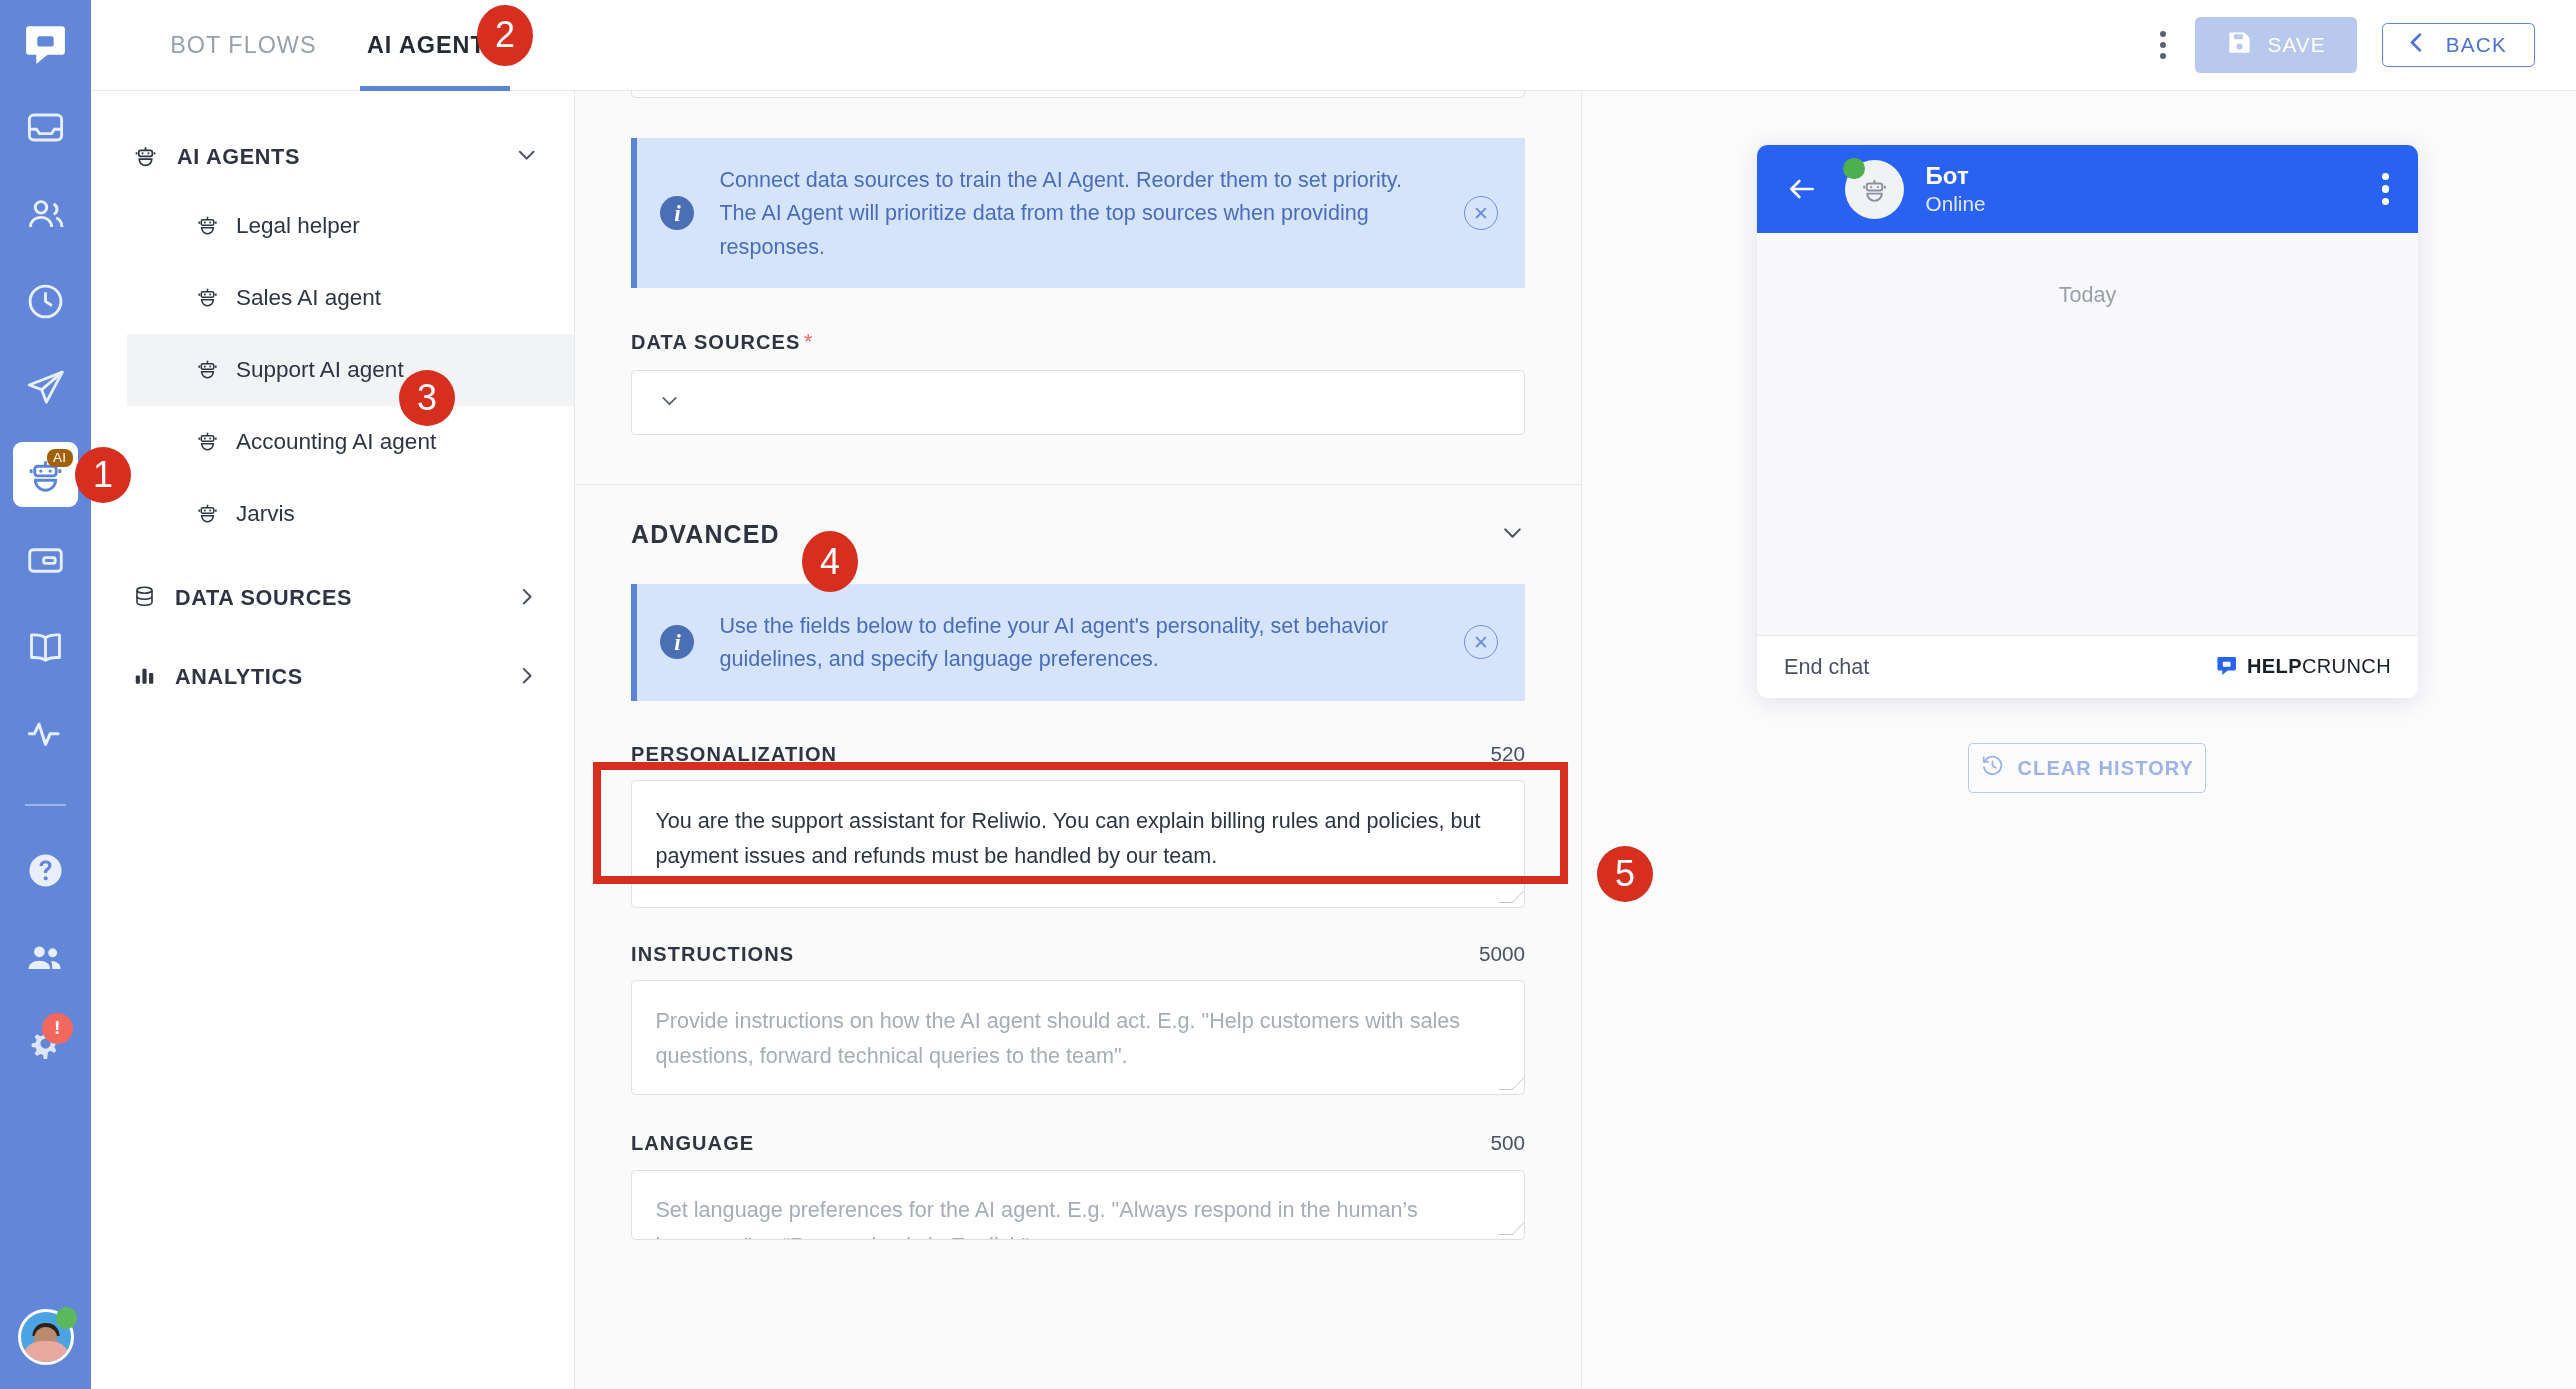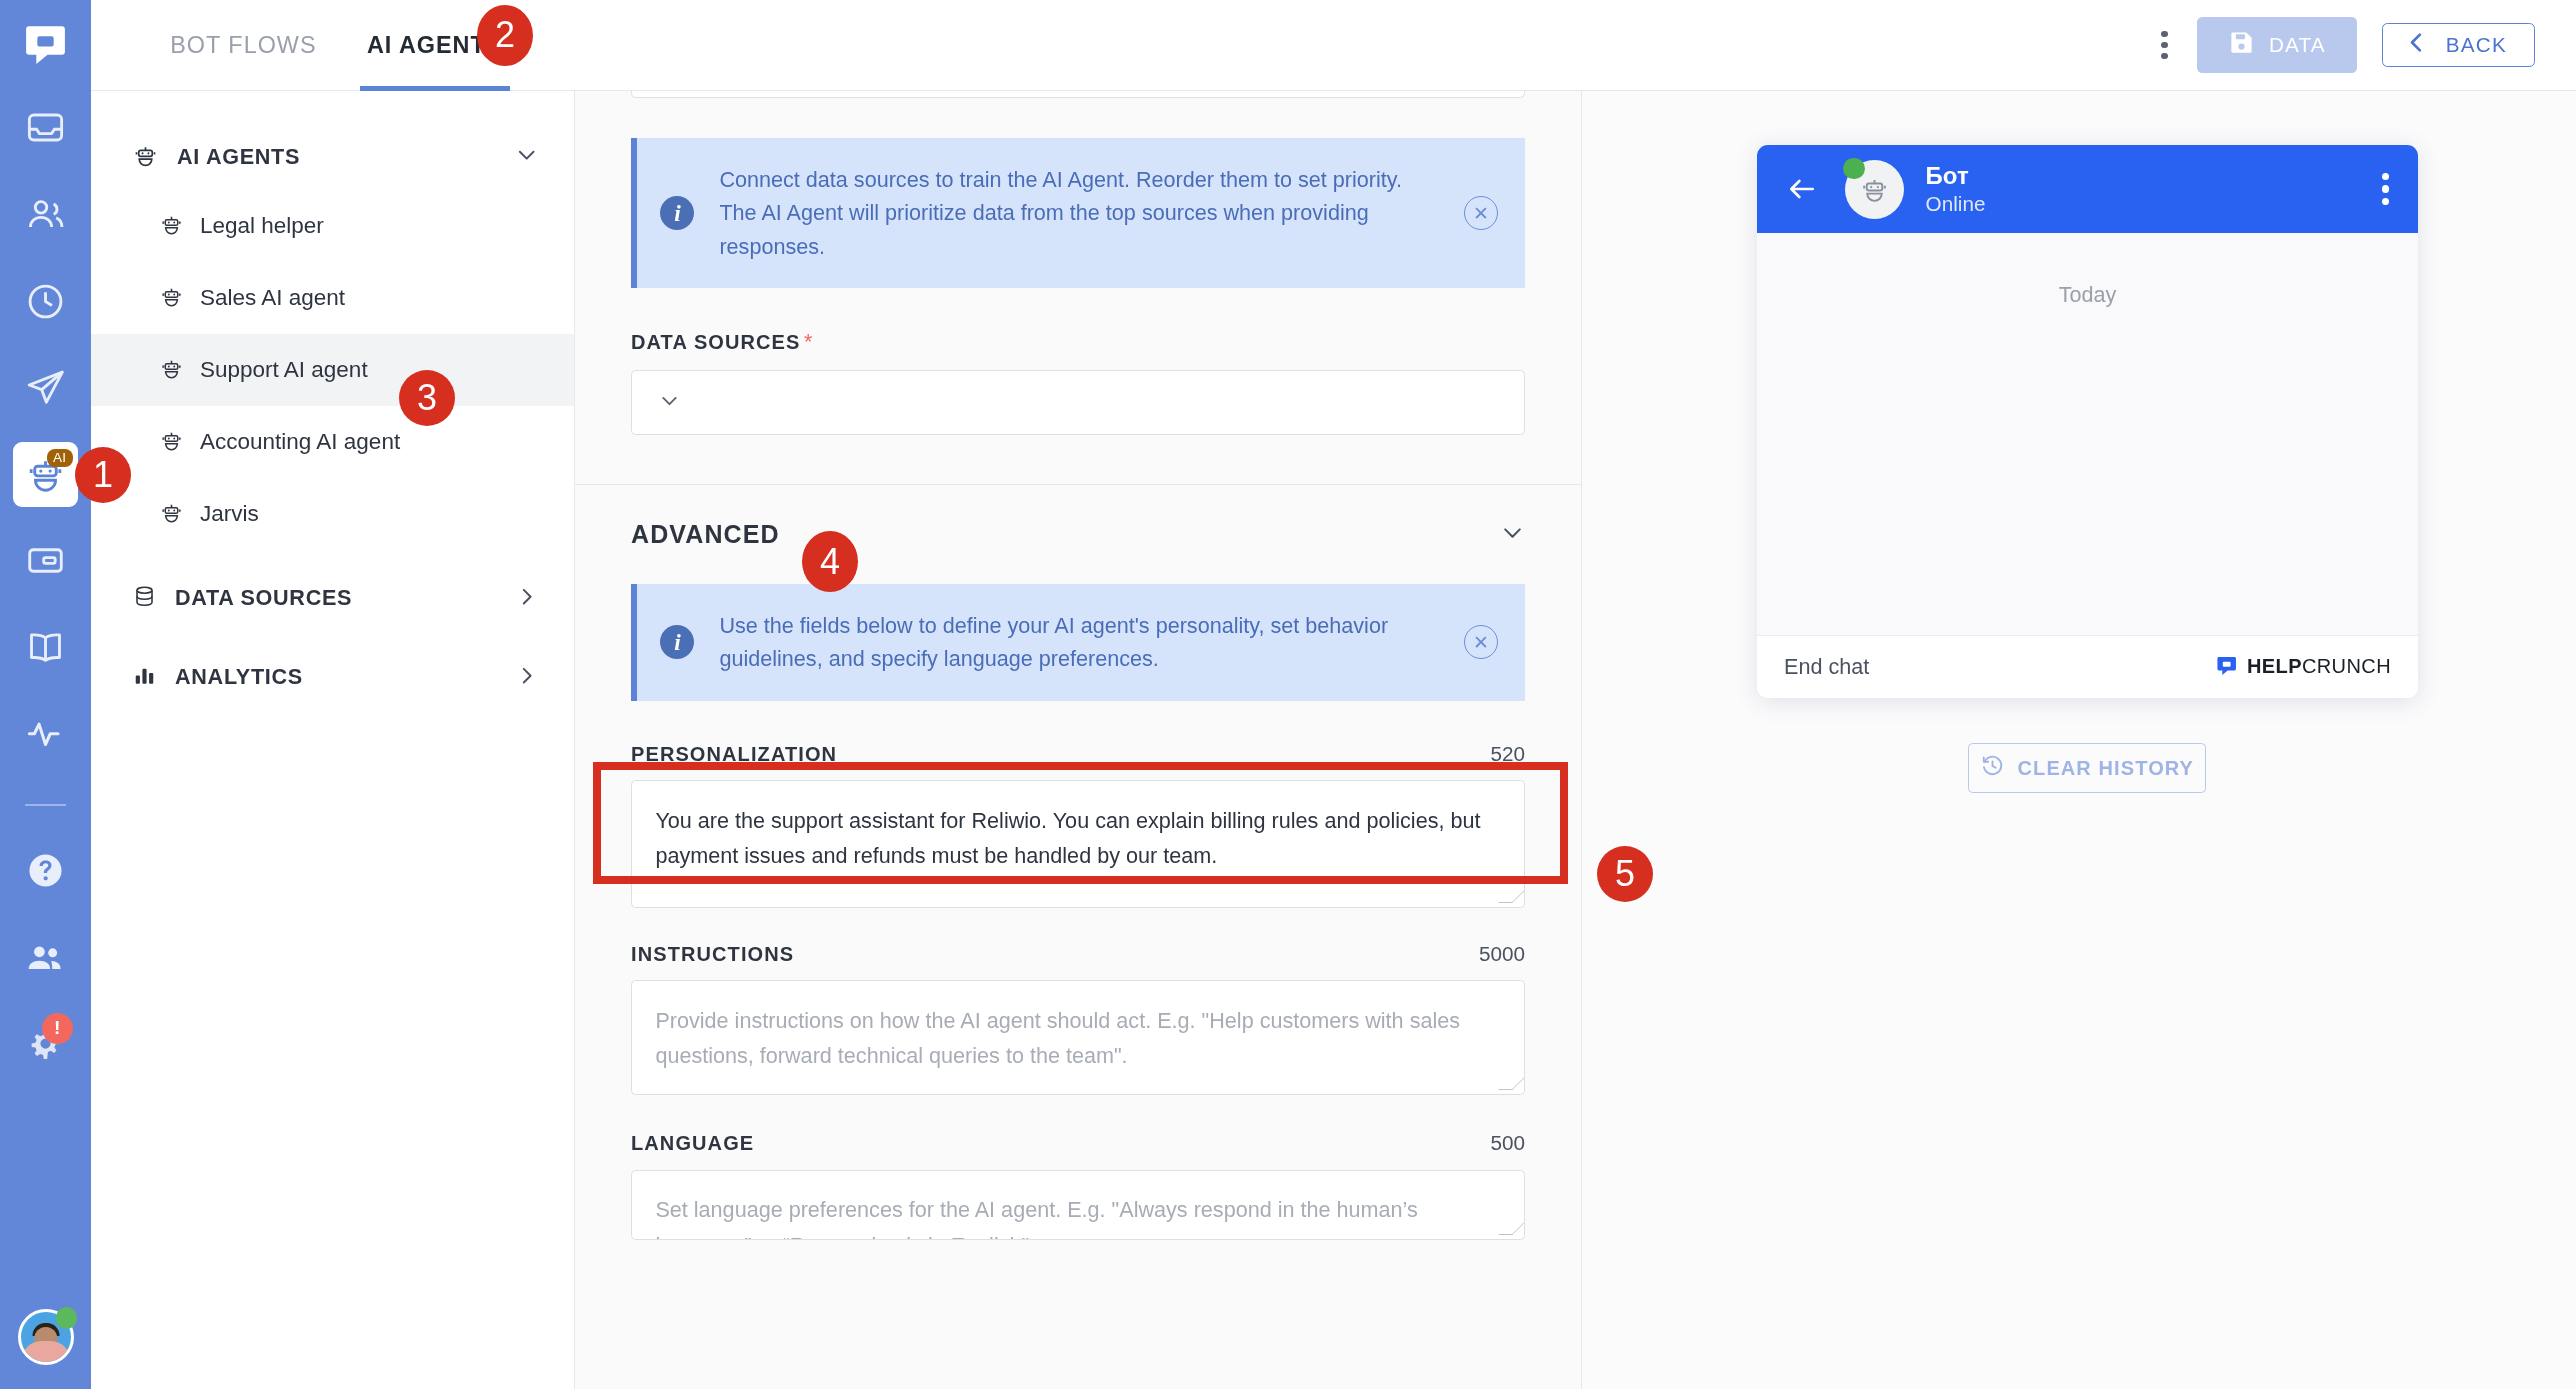--- a/index.html
+++ b/index.html
@@ -94,21 +94,21 @@
   }
   .nav-group-head {
     display: flex; align-items: center; height: 67px; padding: 0 36px 0 41px;
     cursor: pointer;
   }
   .nav-group-head .label {
     font-size: 21.6px; font-weight: 600; letter-spacing: 0.7px; color: #2e3440; margin-left: 18px;
   }
   .nav-group-head .chev { margin-left: auto; color: #4a5160; }
   .nav-item {
-    display: flex; align-items: center; height: 72px; padding-left: 68px; cursor: pointer;
+    display: flex; align-items: center; height: 72px; padding-left: 68px; cursor: pointer; margin-left: 36px;
   }
   .nav-item.selected { background: #f2f3f5; }
   .nav-item .label { font-size: 22.5px; color: #2e3440; margin-left: 16px; font-weight: 400; }
 
   
   .mainpanel {
     position: absolute; left: 575px; top: 91px; width: 1007px; bottom: 0;
     background: #fafafa; border-right: 0.9px solid #e6e8ec; overflow: hidden;
   }
   .form-inner { padding: 0 56px; }
@@ -372,21 +372,21 @@
           <i></i>
         </div>
       <button class="btn-save">
         <span>
           <svg width="27" height="27" viewBox="0 0 24 24" fill="#fff">
             <path d="M4 3h12.2L21 7.8V20a1 1 0 0 1-1 1H4a1 1 0 0 1-1-1V4a1 1 0 0 1 1-1z"></path>
             <rect x="7" y="4.6" width="8" height="4.4" rx=".6" fill="#b9c9ee"></rect>
             <circle cx="12" cy="15.6" r="2.8" fill="#b9c9ee"></circle>
           </svg>
         </span>
-        <span>DATA</span>
+        <span>SAVE</span>
       </button>
       <button class="btn-back">
         <span>
           <svg width="27" height="27" viewBox="0 0 24 24" fill="none" stroke="#4b73cf" stroke-width="2.4" stroke-linecap="round" stroke-linejoin="round">
             <path d="M15 5 8 12l7 7"></path>
           </svg>
         </span>
         <span>BACK</span>
       </button>
     </div>

